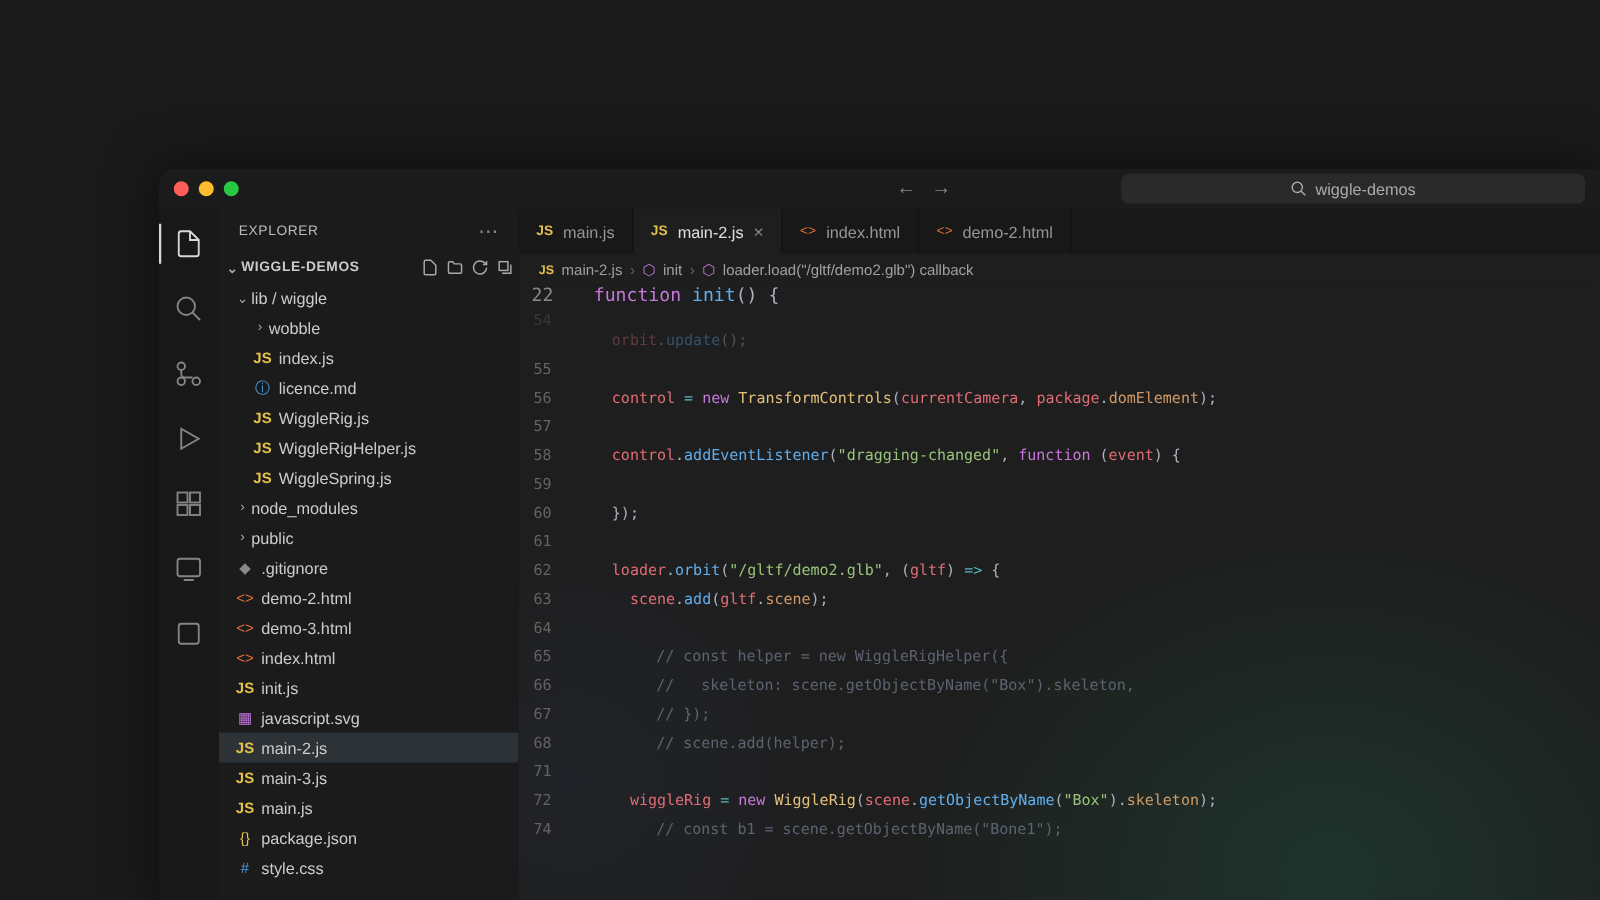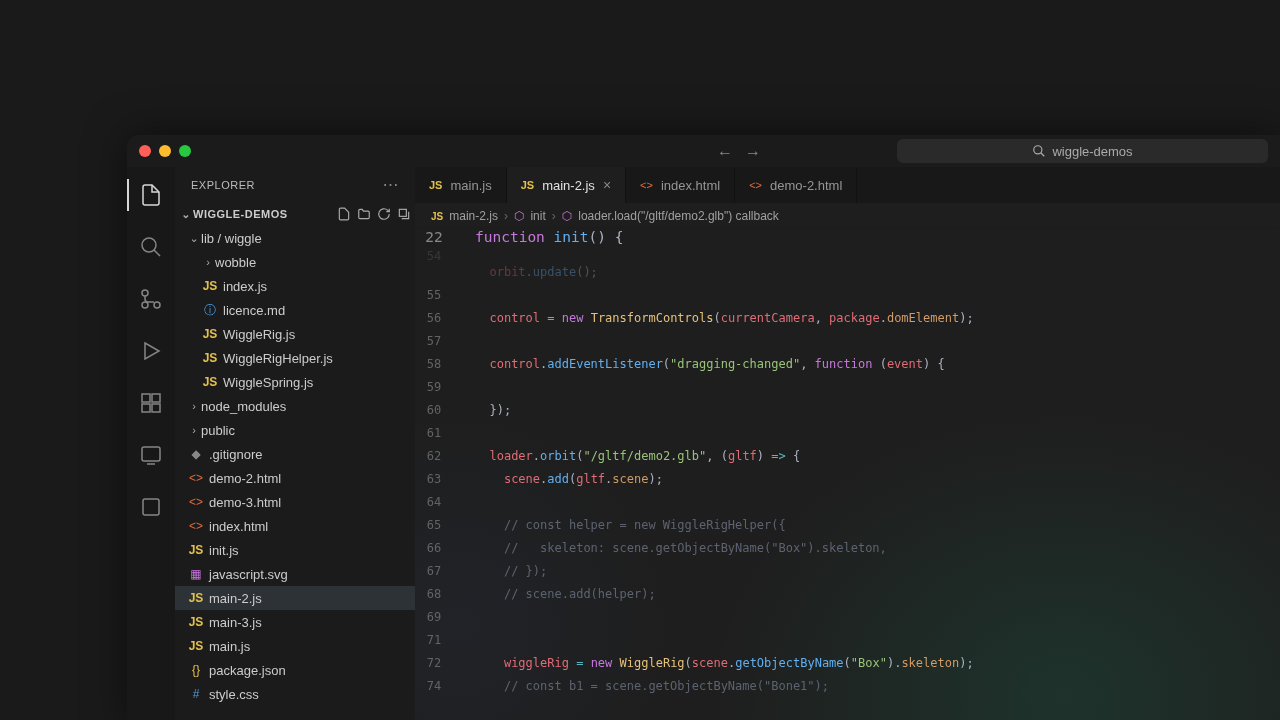--- a/index.html
+++ b/index.html
@@ -193,21 +193,21 @@
 }
 .sticky-line .gutter { color: #888; }
 .code { white-space: pre; color: #abb2bf; }
 .kw { color: #c678dd; }
 .fn { color: #61afef; }
 .def { color: #e5c07b; }
 .str { color: #98c379; }
 .var { color: #e06c75; }
 .prop { color: #d19a66; }
 .op { color: #56b6c2; }
-.cmt { color: #5c6370; }
+.cmt { color: #5c6370; margin-left: 21px; }
 .pn { color: #abb2bf; }
 svg { display: block; }
 </style>
 </head>
 <body>
 
 <div class="window">
   <div class="titlebar">
     <div class="traffic-lights">
       <div class="traffic-light tl-close"></div>
@@ -482,24 +482,20 @@
           </div>
           <div class="code-line">
             <span class="gutter">67</span>
             <span class="code">    <span class="cmt">// });</span></span>
           </div>
           <div class="code-line">
             <span class="gutter">68</span>
             <span class="code">    <span class="cmt">// scene.add(helper);</span></span>
           </div>
           <div class="code-line">
-            <span class="gutter">69</span>
-            <span class="code"></span>
-          </div>
-          <div class="code-line">
             <span class="gutter">71</span>
             <span class="code"></span>
           </div>
           <div class="code-line">
             <span class="gutter">72</span>
             <span class="code">    <span class="var">wiggleRig</span> <span class="op">=</span> <span class="kw">new</span> <span class="def">WiggleRig</span><span class="pn">(</span><span class="var">scene</span><span class="pn">.</span><span class="fn">getObjectByName</span><span class="pn">(</span><span class="str">"Box"</span><span class="pn">).</span><span class="prop">skeleton</span><span class="pn">);</span></span>
           </div>
           <div class="code-line">
             <span class="gutter">74</span>
             <span class="code">    <span class="cmt">// const b1 = scene.getObjectByName("Bone1");</span></span>

